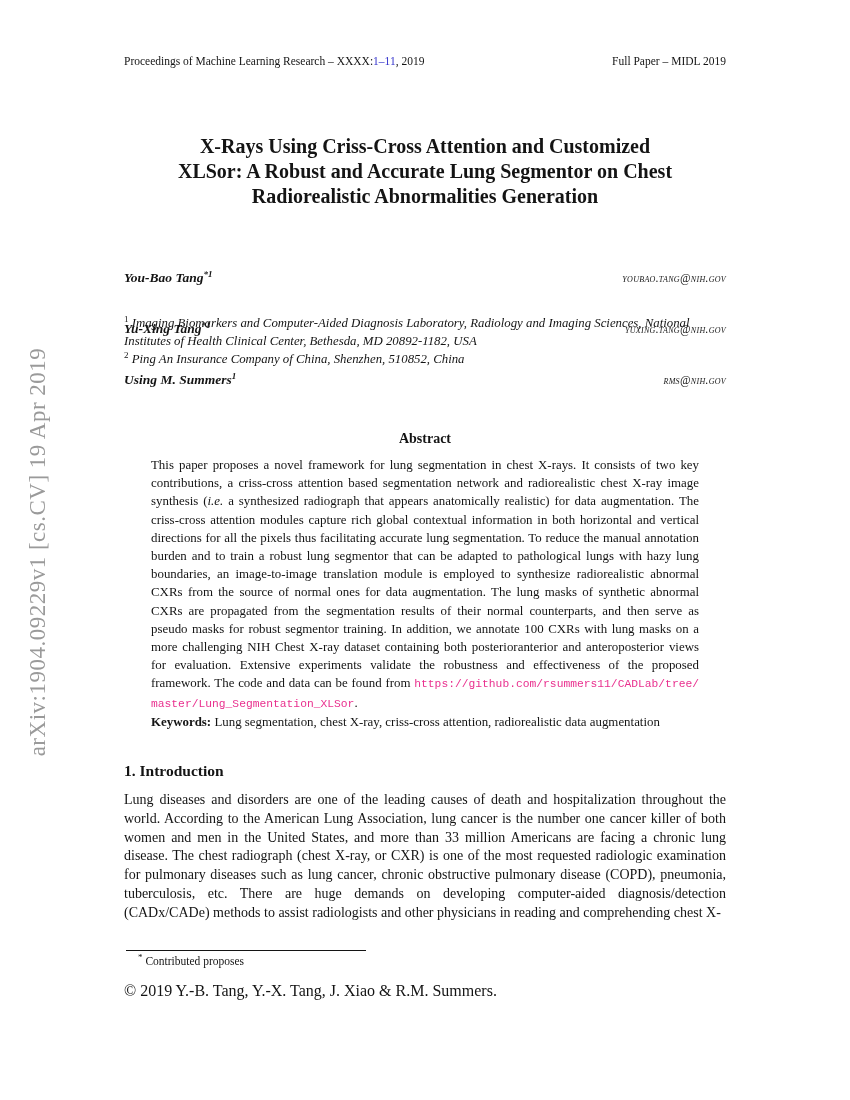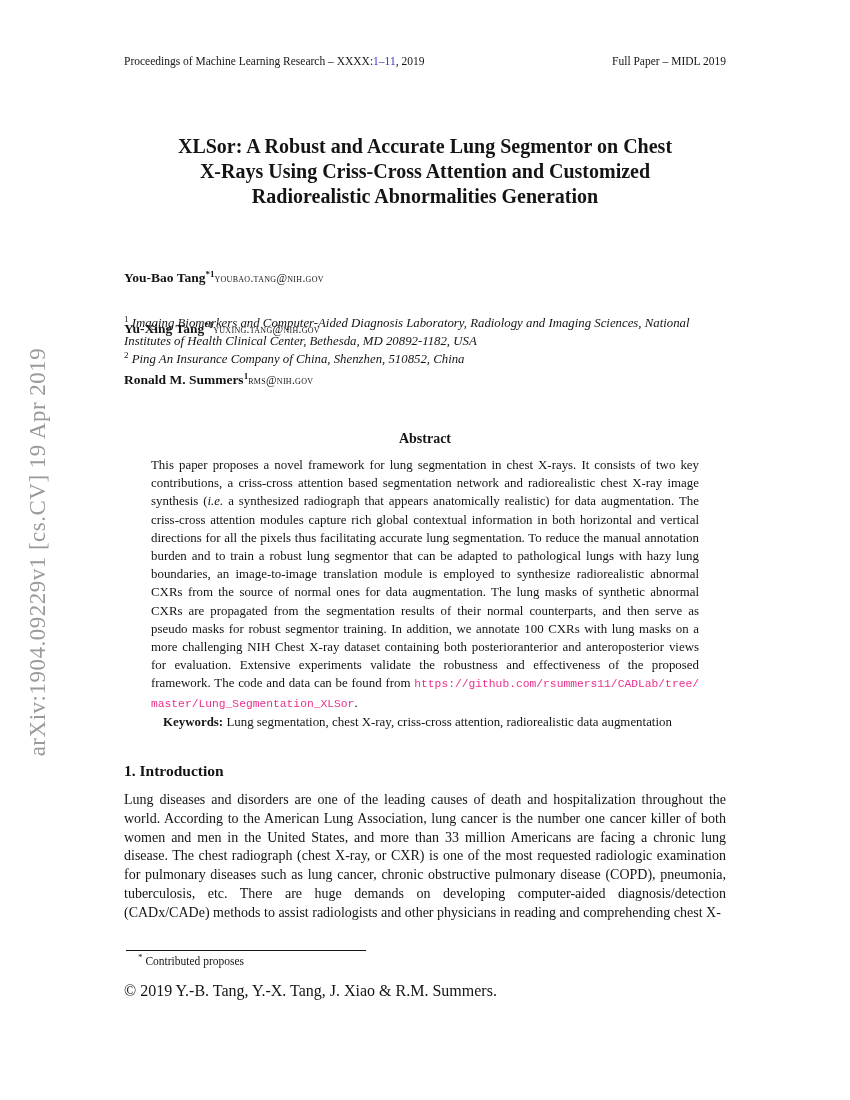--- a/index.html
+++ b/index.html
@@ -35,22 +35,23 @@
 
   .title-block {
     position: absolute; top: 134px; left: 0; right: 0;
     text-align: center;
     font-size: 20px; font-weight: bold;
     line-height: 25px;
   }
 
   .authors-block { position: absolute; top: 237px; left: 0; right: 0; }
   .author-row {
-    display: flex; justify-content: flex-start; align-items: baseline;
+    display: flex; justify-content: space-between; align-items: baseline;
     line-height: 19.2px;
+    font-style: italic;
   }
   .author-name { font-weight: bold; font-size: 13.5px; }
   .author-name sup, .aff sup, .fn-marker { font-size: 9px; vertical-align: super; line-height: 0; }
   .author-email {
     font-size: 11.5px;
     font-variant: small-caps;
     letter-spacing: 0.3px;
     margin-top: 32px;
   }
 
@@ -68,21 +69,21 @@
     text-align: justify;
   }
   .abstract-body .url {
     font-family: "Liberation Mono", monospace;
     font-size: 11.3px;
     color: #e9308e;
     text-decoration: none;
     word-break: break-all;
   }
   .keywords { margin-top: 0; }
-  .keywords b { font-weight: bold; margin-left: 12px; }
+  .keywords b { font-weight: bold; }
 
   .intro-heading { position: absolute; top: 762px; left: 0; font-weight: bold; font-size: 15.5px; }
   .intro-para {
     position: absolute; top: 791px; left: 0; width: 602px;
     font-size: 14px; line-height: 18.8px;
     text-align: justify;
   }
 
   .footnote { position: absolute; top: 950px; left: 0; width: 602px; font-size: 11.5px; }
   .footnote-rule { width: 240px; height: 1px; background: #141414; margin-left: 2px; margin-bottom: 4px; }
@@ -98,36 +99,36 @@
   <div class="arxiv-side">arXiv:1904.09229v1  [cs.CV]  19 Apr 2019</div>
 
   <div class="header">
     <span><span>Proceedings of Machine Learning Research – XXXX:</span><a class="pagelink" href="#">1–11</a><span>, 2019</span></span>
     <span>Full Paper – MIDL 2019</span>
   </div>
 
   <div class="column">
 
     <div class="title-block">
+      <div>X-Rays Using Criss-Cross Attention and Customized</div>
       <div>XLSor: A Robust and Accurate Lung Segmentor on Chest</div>
-      <div>X-Rays Using Criss-Cross Attention and Customized</div>
       <div>Radiorealistic Abnormalities Generation</div>
     </div>
 
     <div class="authors-block">
       <div class="author-row">
         <span class="author-name"><span>You-Bao Tang</span><sup>*1</sup></span>
         <span class="author-email">youbao.tang@nih.gov</span>
       </div>
       <div class="author-row">
         <span class="author-name"><span>Yu-Xing Tang</span><sup>*1</sup></span>
         <span class="author-email">yuxing.tang@nih.gov</span>
       </div>
       <div class="author-row">
-        <span class="author-name"><span>Ronald M. Summers</span><sup>1</sup></span>
+        <span class="author-name"><span>Using M. Summers</span><sup>1</sup></span>
         <span class="author-email">rms@nih.gov</span>
       </div>
     </div>
 
     <div class="affiliations">
       <div class="aff"><sup>1</sup><em> Imaging Biomarkers and Computer-Aided Diagnosis Laboratory, Radiology and Imaging Sciences, National Institutes of Health Clinical Center, Bethesda, MD 20892-1182, USA</em></div>
       <div class="aff"><sup>2</sup><em> Ping An Insurance Company of China, Shenzhen, 510852, China</em></div>
     </div>
 
     <div class="abstract-heading">Abstract</div>

